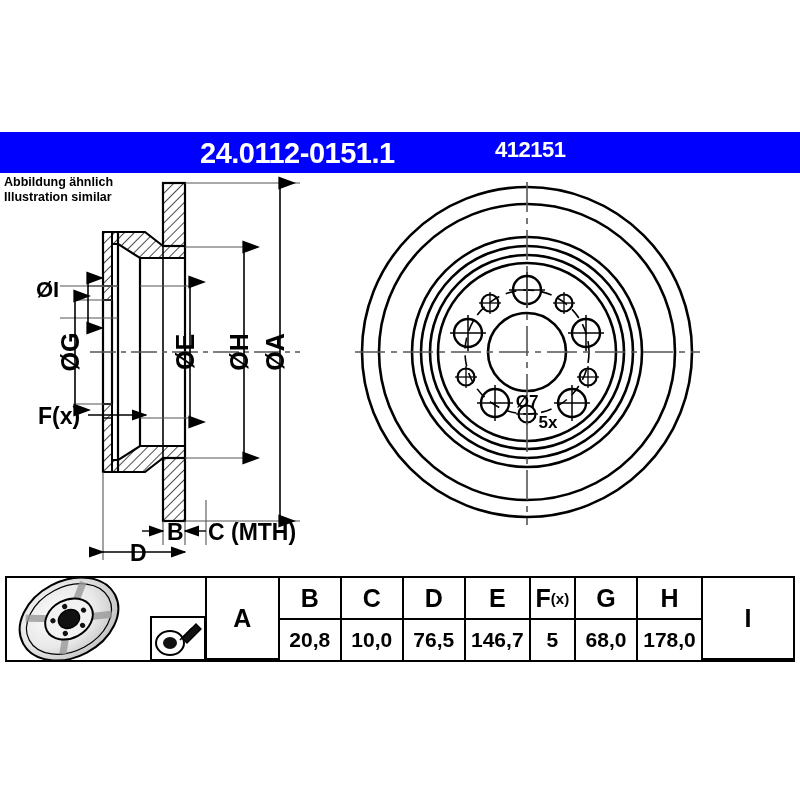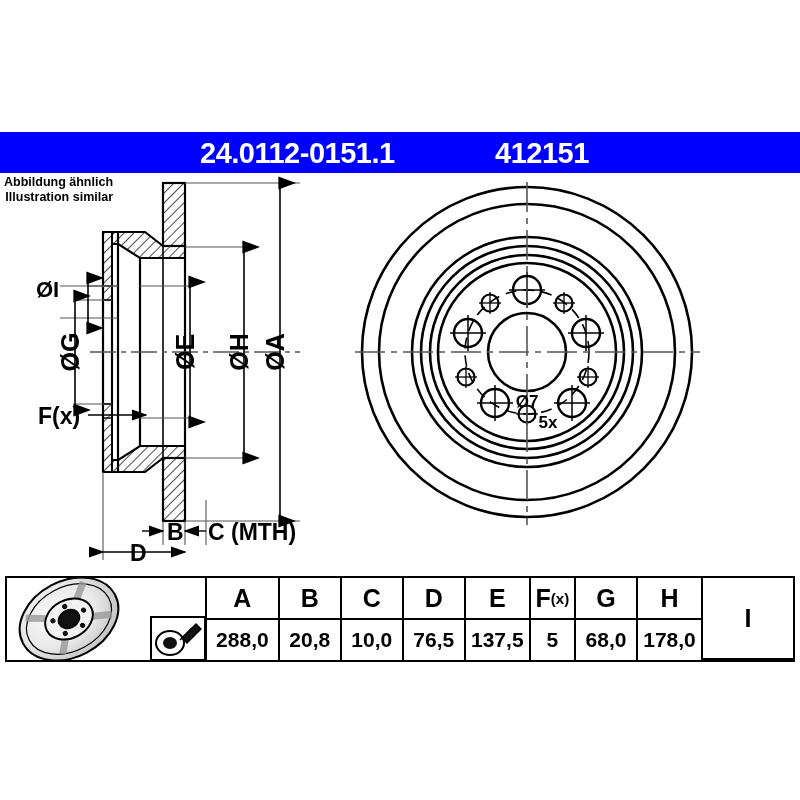--- a/index.html
+++ b/index.html
@@ -37,37 +37,37 @@
     font-size: 29px;
     font-weight: bold;
     color: #ffffff;
     letter-spacing: -0.5px;
     white-space: nowrap;
   }
   .hdr-refno {
     position: absolute;
     left: 495px;
     top: 137px;
-    font-size: 29px;
+    font-size: 22px;
     font-weight: bold;
     color: #ffffff;
     letter-spacing: -0.5px;
     white-space: nowrap;
   }
   .note {
     position: absolute;
     left: 4px;
     top: 175px;
     font-size: 12.5px;
     font-weight: bold;
     color: #000000;
     line-height: 14.5px;
     white-space: nowrap;
   }
-  .note div { white-space: nowrap; text-align: right; }
+  .note div { white-space: nowrap; }
   svg.draw {
     position: absolute;
     left: 0;
     top: 0;
     width: 800px;
     height: 800px;
     overflow: visible;
   }
   .lbl {
     font-family: "Liberation Sans", sans-serif;
@@ -409,37 +409,36 @@
           <ellipse cx="18" cy="25" rx="14" ry="12" fill="#fff" stroke="#000" stroke-width="2"></ellipse>
           <ellipse cx="18" cy="25" rx="7" ry="6" fill="#111"></ellipse>
           <path d="M30,20 L44,6 L49,11 L35,25 Z" fill="#111" stroke="#000" stroke-width="1.4"></path>
           <line x1="28" y1="22" x2="40" y2="10" stroke="#000" stroke-width="1.6"></line>
         </svg>
       </div>
     </div>
     <div class="tbl-cols">
       <div class="tcol" style="flex:1.18">
         <div class="tcell-h">A</div>
-        <div class="tcell-v">288,0</div>
       </div>
       <div class="tcol" style="flex:1.0">
         <div class="tcell-h">B</div>
         <div class="tcell-v">20,8</div>
       </div>
       <div class="tcol" style="flex:1.0">
         <div class="tcell-h">C</div>
         <div class="tcell-v">10,0</div>
       </div>
       <div class="tcol" style="flex:1.0">
         <div class="tcell-h">D</div>
         <div class="tcell-v">76,5</div>
       </div>
       <div class="tcol" style="flex:1.05">
         <div class="tcell-h">E</div>
-        <div class="tcell-v">137,5</div>
+        <div class="tcell-v">146,7</div>
       </div>
       <div class="tcol" style="flex:0.72">
         <div class="tcell-h">
             <span>F</span>
             <span class="sub">(x)</span>
           </div>
         <div class="tcell-v">5</div>
       </div>
       <div class="tcol" style="flex:1.0">
         <div class="tcell-h">G</div>

